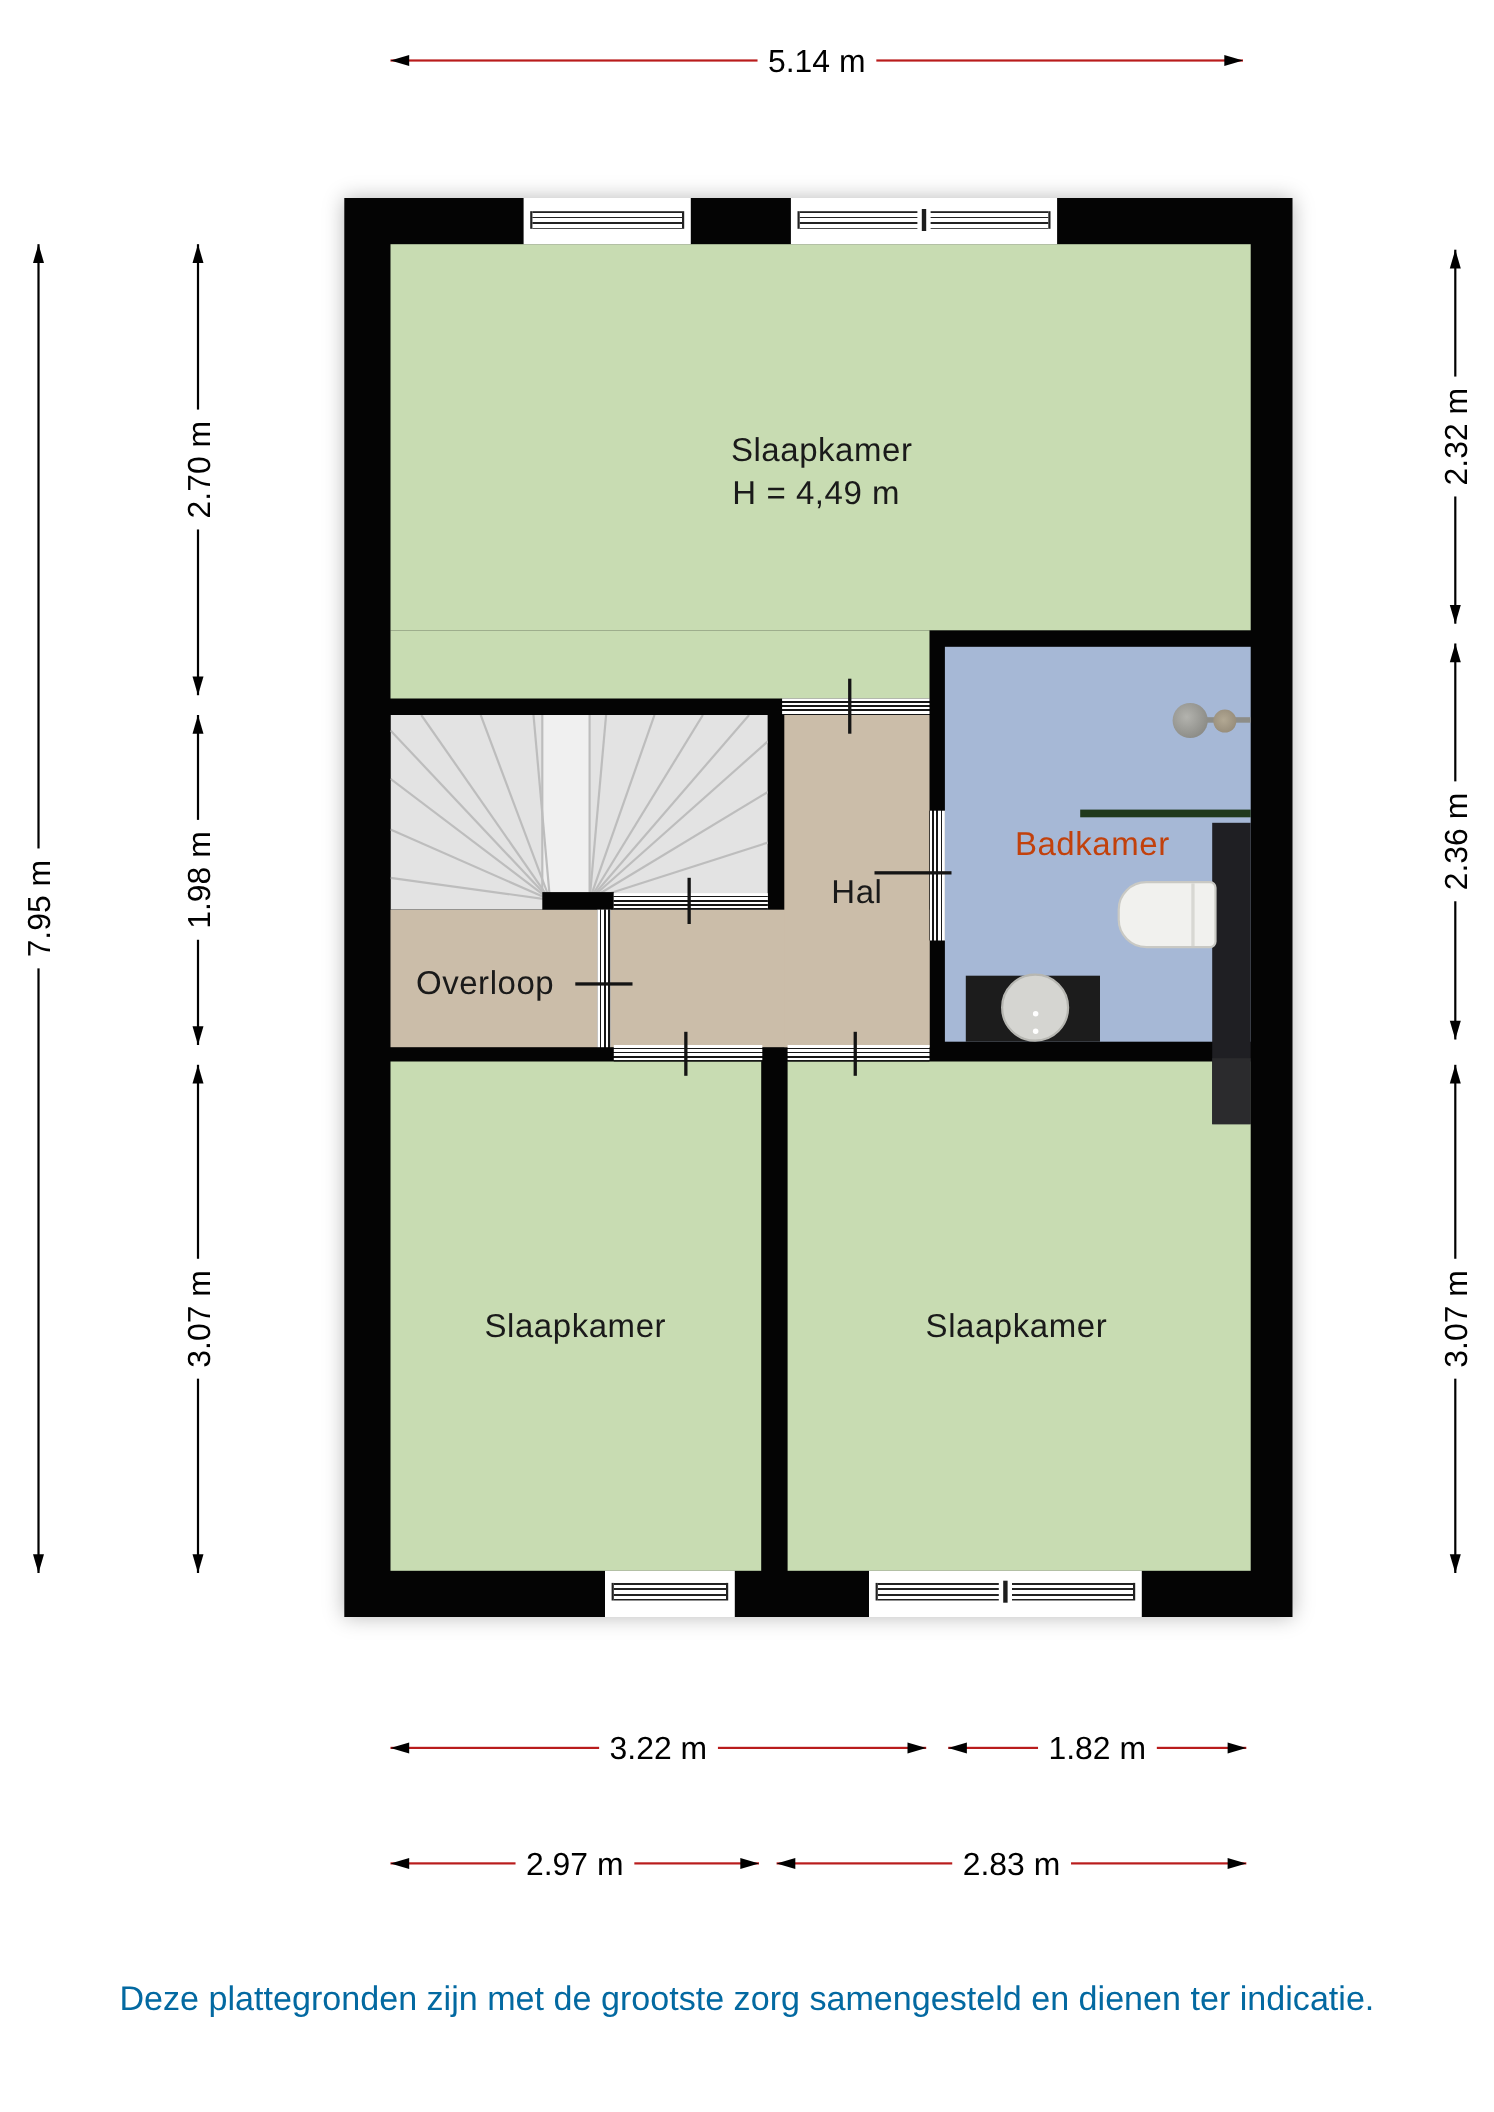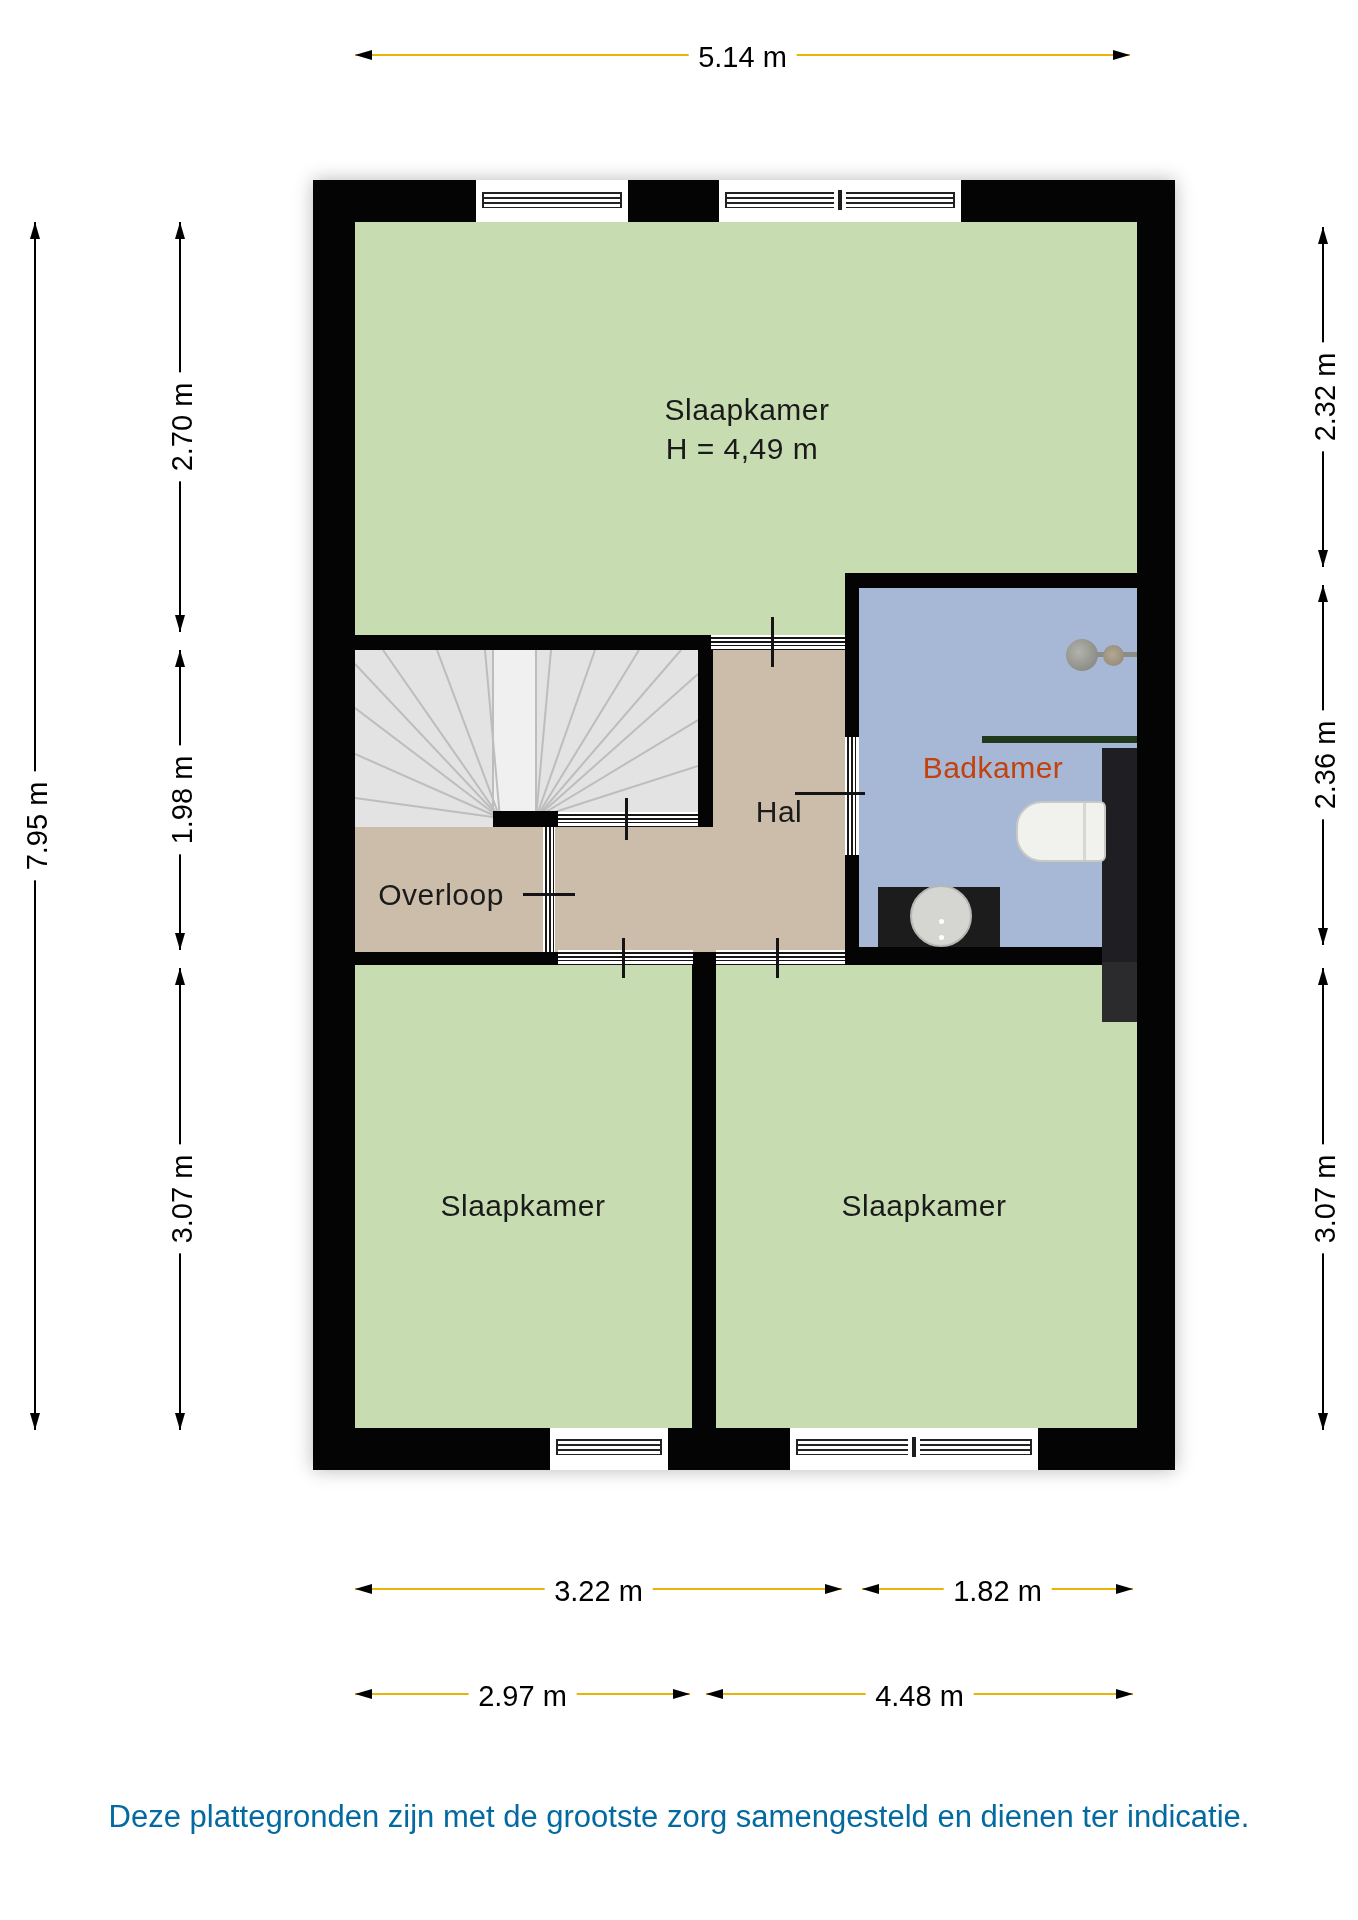--- a/index.html
+++ b/index.html
@@ -25,21 +25,21 @@
   .wband{position:absolute;left:6px;right:6px;top:12px;height:16px;
          background:repeating-linear-gradient(to bottom,#222 0 1.6px,#fff 1.6px 5px);
          border-left:2px solid #222;border-right:2px solid #222;}
   .wmull{position:absolute;top:10px;height:20px;width:12px;background:#fff;}
   .wmull:after{content:"";position:absolute;left:4px;top:0;bottom:0;width:4px;background:#1d1d1d;}
   
   .rlabel{position:absolute;transform:translate(-50%,-50%);font-size:30px;letter-spacing:.5px;
           color:#1a1a1a;white-space:nowrap;}
   .rlabel.bath{color:#c2410c;}
   
-  .dimh{position:absolute;height:0;border-top:2px solid #eab308;}
+  .dimh{position:absolute;height:0;border-top:2px solid #b91c1c;}
   .dimh:before{content:"";position:absolute;left:0;top:-6px;border-style:solid;
                border-width:5px 17px 5px 0;border-color:transparent #000 transparent transparent;}
   .dimh:after{content:"";position:absolute;right:0;top:-6px;border-style:solid;
               border-width:5px 0 5px 17px;border-color:transparent transparent transparent #000;}
   .dimv{position:absolute;width:0;border-left:2px solid #000;}
   .dimv:before{content:"";position:absolute;top:0;left:-6px;border-style:solid;
                border-width:0 5px 17px 5px;border-color:transparent transparent #000 transparent;}
   .dimv:after{content:"";position:absolute;bottom:0;left:-6px;border-style:solid;
               border-width:17px 5px 0 5px;border-color:#000 transparent transparent transparent;}
   .dlabel{position:absolute;left:50%;top:1px;transform:translate(-50%,-50%);
@@ -84,21 +84,21 @@
   <div class="dimh" style="left:355px;top:1588px;width:487px">
     <span class="dlabel">3.22 m</span>
   </div>
   <div class="dimh" style="left:862px;top:1588px;width:271px">
     <span class="dlabel">1.82 m</span>
   </div>
   <div class="dimh" style="left:355px;top:1693px;width:335px">
     <span class="dlabel">2.97 m</span>
   </div>
   <div class="dimh" style="left:706px;top:1693px;width:427px">
-    <span class="dlabel">4.48 m</span>
+    <span class="dlabel">2.83 m</span>
   </div>
 
   <div class="wallbase"></div>
 
   <div class="room green" style="left:355px;top:222px;width:782px;height:351px"></div>
   <div class="room green" style="left:355px;top:573px;width:490px;height:62px"></div>
   <div class="room blue" style="left:859px;top:588px;width:278px;height:359px"></div>
   <div class="room tan" style="left:355px;top:827px;width:188px;height:125px"></div>
   <div class="room tan" style="left:555px;top:827px;width:290px;height:125px"></div>
   <div class="room tan" style="left:713px;top:650px;width:132px;height:302px"></div>

